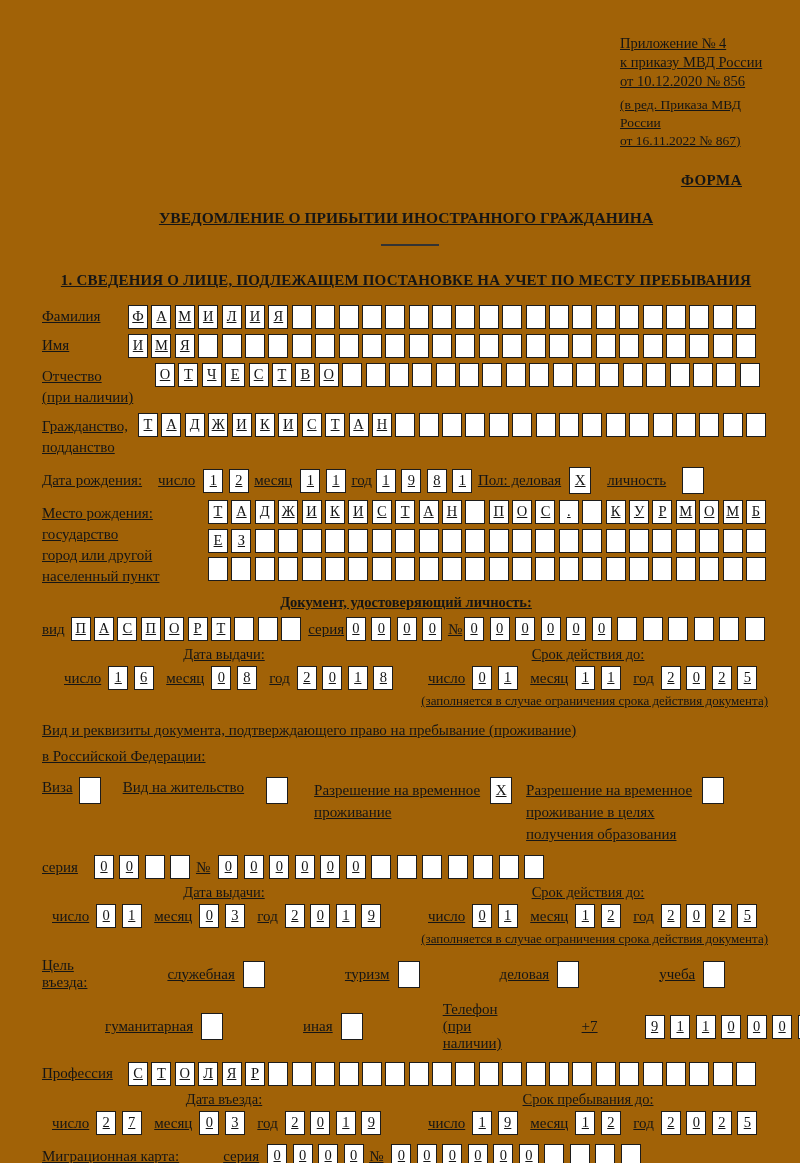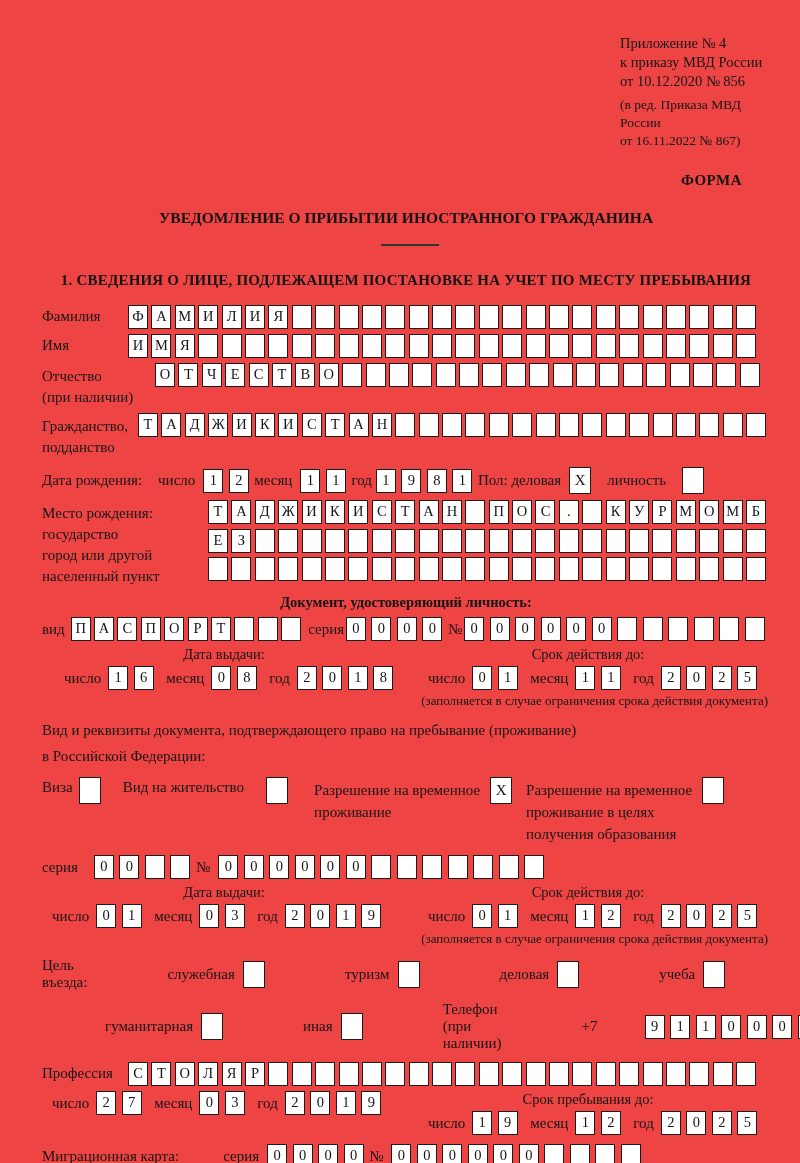--- a/index.html
+++ b/index.html
@@ -1,25 +1,26 @@
 <!DOCTYPE html>
 <html><head>
 <meta charset="utf-8">
 <style>
   html,body{margin:0;padding:0;background:#ffffff;}
   .page{
     position:relative;
     width:800px;height:1163px;
-    background:#ef4444;
+    background:#a16207;
     font-family:"Liberation Serif","DejaVu Serif",serif;
     color:#151515;
     font-size:15px;
     overflow:hidden;
     box-sizing:border-box;
     padding:34px 30px 0 42px;
+    text-decoration:underline;
   }
   .ref-block{margin-left:578px;line-height:19px;font-size:14.5px;}
   .ref-block2{margin-left:578px;line-height:18px;font-size:13.5px;margin-top:5px;}
   .forma{ text-align:right; padding-right:28px; font-weight:bold; font-size:15px; margin-top:22px; letter-spacing:.5px;}
   .title{text-align:center;font-weight:bold;font-size:15.5px;line-height:23px;margin-top:17px;}
   .blank-line{display:inline-block;width:58px;border-bottom:2px solid #333;height:1px;vertical-align:baseline;margin-left:8px;}
   .sec-heading{text-align:center;font-weight:bold;font-size:15px;margin-top:20px;letter-spacing:.2px;}
 
   .rows{margin-top:16px;}
   .row{display:flex;align-items:flex-start;margin-bottom:5px;}
@@ -644,20 +645,21 @@
           <span class="cell"></span>
           <span class="cell"></span>
           <span class="cell"></span>
           <span class="cell"></span>
           <span class="cell"></span>
         </div>
     </div>
 
     <div class="date-pair">
       <div class="date-col">
+        <div class="date-heading">Дата въезда:</div>
         <div class="date-line pl10">
           <span class="dl-label">число</span>
           <div class="boxes spaced">
               <span class="cell">2</span>
               <span class="cell">7</span>
             </div>
           <span class="dl-label">месяц</span>
           <div class="boxes spaced">
               <span class="cell">0</span>
               <span class="cell">3</span>

